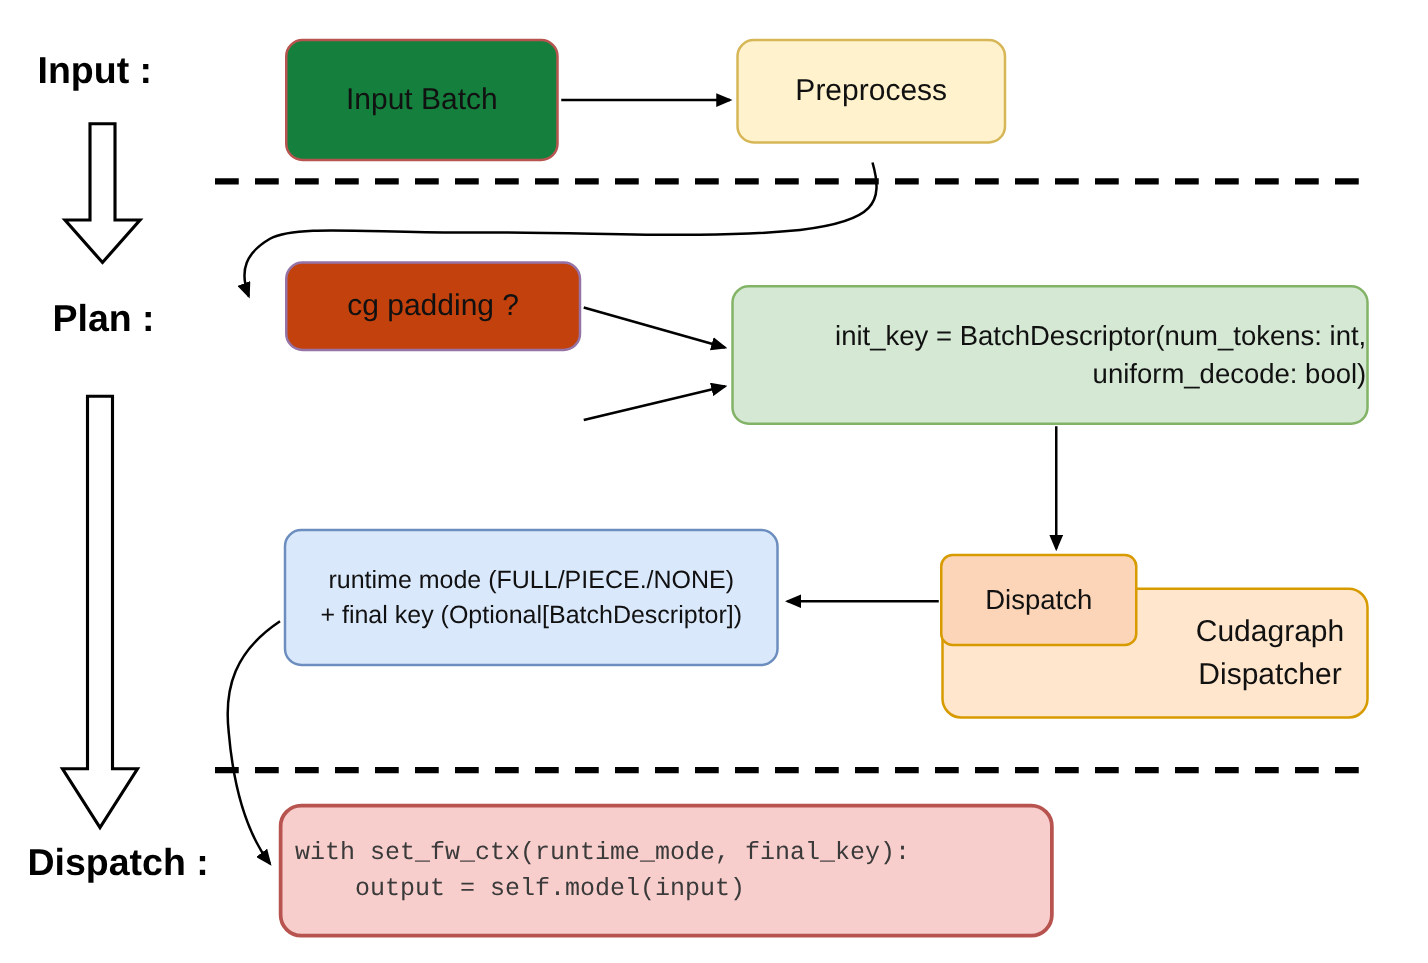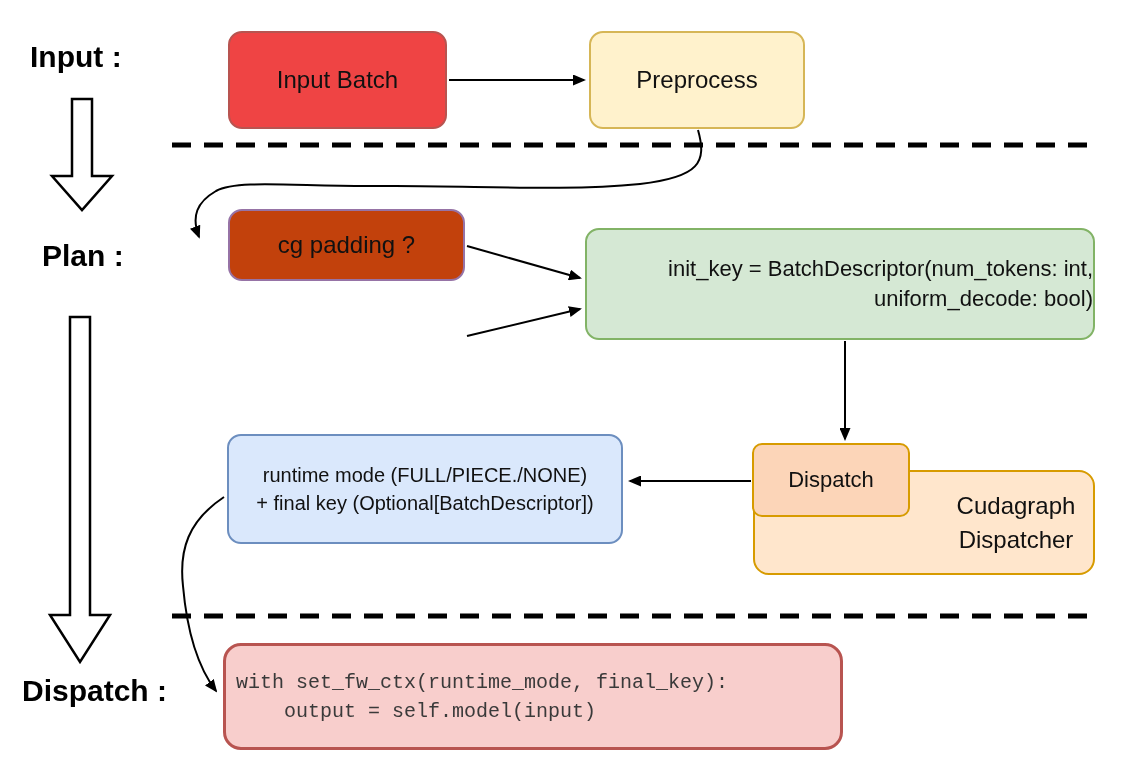--- a/index.html
+++ b/index.html
@@ -26,41 +26,41 @@
     border-radius: 14px;
     display: flex;
     flex-direction: column;
     align-items: center;
     justify-content: center;
     text-align: center;
     color: #111111;
     line-height: 1.35;
   }
   .node span { display: block; }
-  .node-red    { background: #ef4444; border: 2px solid #b85450; }
+  .node-red    { background: #15803d; border: 2px solid #b85450; }
   .node-yellow { background: #fff2cc; border: 2px solid #d6b656; }
   .node-purple { background: #c2410c; border: 2px solid #9673a6; }
   .node-green  { background: #d5e8d4; border: 2px solid #82b366; }
   .node-blue   { background: #dae8fc; border: 2px solid #6c8ebf; }
   .node-orange-outer { background: #ffe6cc; border: 2px solid #d79b00; border-radius: 16px; }
   .node-orange-inner { background: #fcd5b8; border: 2px solid #d79b00; border-radius: 10px; }
 
   #node-input-batch    { left: 228px; top: 31px;  width: 219px; height: 98px;  font-size: 24px; z-index: 2; }
-  #node-preprocess     { left: 589px; top: 31px;  width: 216px; height: 98px;  font-size: 24px; z-index: 2; }
+  #node-preprocess     { left: 589px; top: 31px;  width: 216px; height: 84px;  font-size: 24px; z-index: 2; }
   #node-cg-padding     { left: 228px; top: 209px; width: 237px; height: 72px;  font-size: 24px; z-index: 2; }
   #node-uniform-decode { left: 228px; top: 300px; width: 237px; height: 74px;  font-size: 24px; z-index: 2; }
   #node-init-key       { left: 585px; top: 228px; width: 510px; height: 112px; font-size: 22px; z-index: 2; align-items: flex-end; }
   #node-cudagraph      { left: 753px; top: 470px; width: 342px; height: 105px; font-size: 24px; z-index: 1; }
   #node-cudagraph .side-label {
     position: absolute; left: 182px; top: 0; width: 158px; height: 100%;
     display: flex; flex-direction: column; align-items: center; justify-content: center;
     line-height: 1.4;
   }
   #node-dispatch       { left: 752px; top: 443px; width: 158px; height: 74px;  font-size: 22px; z-index: 3; }
-  #node-runtime-mode   { left: 227px; top: 434px; width: 396px; height: 110px; font-size: 20px; z-index: 2; line-height: 1.4; }
+  #node-runtime-mode   { left: 227px; top: 423px; width: 396px; height: 110px; font-size: 20px; z-index: 2; line-height: 1.4; }
   #node-execute-code   {
     left: 223px; top: 643px; width: 620px; height: 107px; z-index: 2;
     background: #f8cecc; border: 3px solid #b85450; border-radius: 18px;
     align-items: flex-start; justify-content: center; text-align: left;
     font-family: "Liberation Mono", monospace; font-size: 20px; color: #3a3a3a;
     padding-left: 10px; line-height: 1.45;
   }
   #node-execute-code span { white-space: pre; }
 
   svg.overlay {

